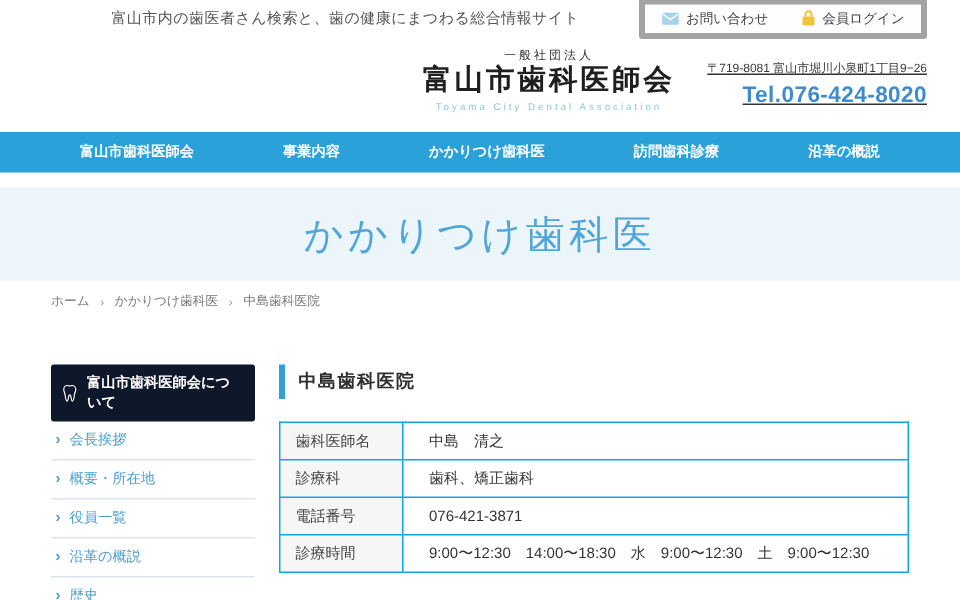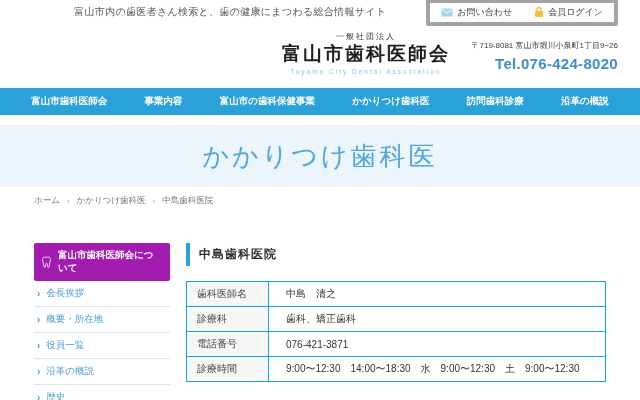--- a/index.html
+++ b/index.html
@@ -21,21 +21,21 @@
   .topbar-actions {
     display: flex; align-items: flex-start;
     border: 4px solid #a3a3a3; background: #fdfdfd; border-radius: 2px;
   }
   .topbar-actions a {
     display: flex; align-items: center; gap: 4px;
     padding: 3px 11px; font-size: 9px; color: #444; text-decoration: none;
   }
 
   
-  .site-header { position: relative; height: 64px; display: flex; align-items: center; padding: 0 22px; }
+  .site-header { position: relative; height: 64px; display: flex; align-items: center; padding: 0 22px; text-decoration: underline; }
   .logo {
     position: absolute; left: 50%; top: 7px;
     transform: translateX(-50%); margin-left: 46px;
     text-align: center; text-decoration: none; color: #222; cursor: pointer;
   }
   .org-type { font-size: 8px; letter-spacing: 2px; color: #333; }
   .org-name {
     font-family: "DejaVu Serif", "Liberation Serif", serif;
     font-size: 19px; font-weight: bold; letter-spacing: 2px; color: #1f1f1f; line-height: 1.25;
   }
@@ -70,21 +70,21 @@
     font-size: 8.5px; color: #777;
   }
   .breadcrumb a { color: #777; text-decoration: none; }
   .crumb-sep { color: #999; font-size: 8px; }
 
   
   .content { width: 572px; margin: 36px auto 0; display: flex; gap: 16px; align-items: flex-start; }
 
   .sidebar { width: 136px; flex-shrink: 0; }
   .sidebar-header {
-    background: #a21caf; color: #fff; border-radius: 2px;
+    background: #0f172a; color: #fff; border-radius: 2px;
     display: flex; align-items: center; gap: 5px;
     padding: 6px 7px; font-size: 9.5px; font-weight: bold; cursor: pointer;
   }
   .sidebar ul { list-style: none; margin: 0; padding: 0; }
   .sidebar li { border-bottom: 1px solid #d9e6ef; }
   .sidebar li a {
     display: flex; align-items: center; gap: 6px;
     padding: 6px 3px; font-size: 9.5px; color: #4a9ecf; text-decoration: none;
   }
   .chev { font-size: 10px; font-weight: bold; color: #4a9ecf; line-height: 1; }
@@ -136,21 +136,20 @@
   </a>
   <div class="header-contact">
     <div class="address">〒719-8081 富山市堀川小泉町1丁目9−26</div>
     <div class="tel">Tel.076-424-8020</div>
   </div>
 </header>
 
 <nav class="main-nav">
   <a href="#">富山市歯科医師会</a>
   <a href="#">事業内容</a>
-  <a href="#">富山市の歯科保健事業</a>
   <a href="#">かかりつけ歯科医</a>
   <a href="#">訪問歯科診療</a>
   <a href="#">沿革の概説</a>
 </nav>
 
 <div class="title-band">
   <h1 class="page-title">かかりつけ歯科医</h1>
 </div>
 
 <div class="breadcrumb">

